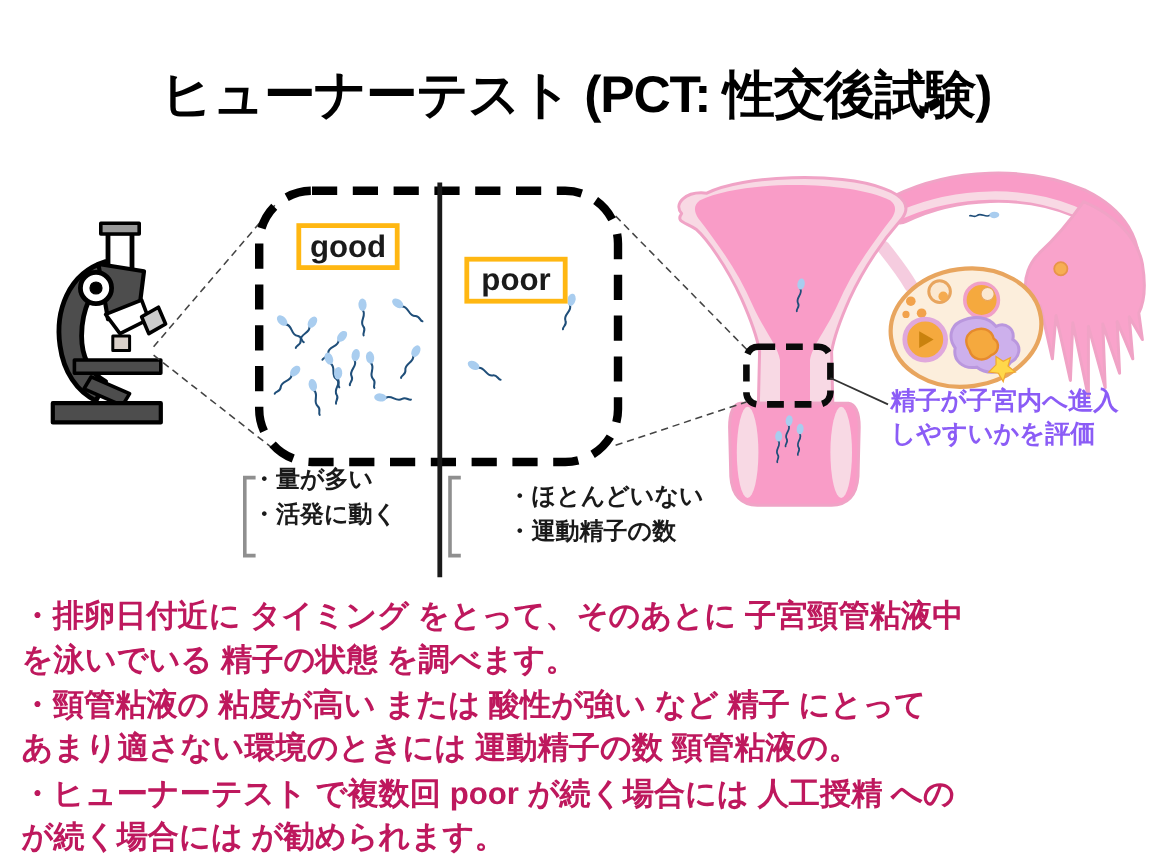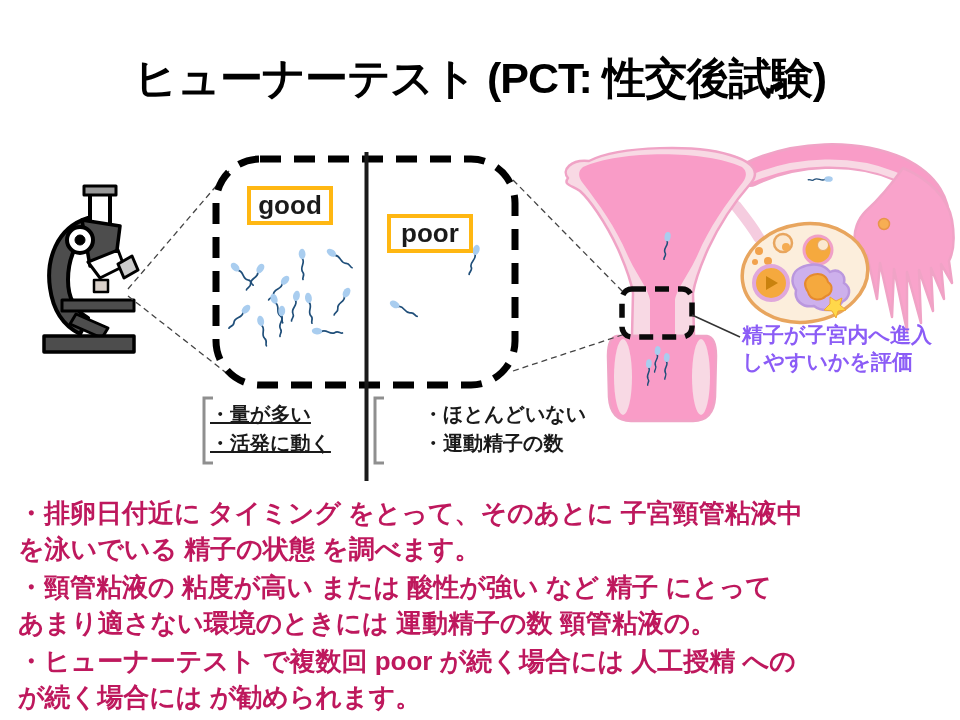--- a/index.html
+++ b/index.html
@@ -16,21 +16,21 @@
     position:absolute;z-index:10;background:#fff;
     border:4px solid var(--label-border,#FFB712);
     width:78px;height:31px;display:flex;align-items:center;justify-content:center;
     font-size:26px;font-weight:bold;color:#1a1a1a;
   }
   .spec-label.good{left:247px;top:186px;}
   .spec-label.poor{left:387px;top:186px;margin-top:28px;}
   .notes{
     position:absolute;z-index:10;font-size:20px;font-weight:bold;line-height:29px;color:#1a1a1a;
   }
-  .notes.good{left:210px;top:400px;text-decoration:underline;}
+  .notes.good{left:210px;top:386px;}
   .notes.poor{left:383px;top:400px;margin-left:40px;}
   .callout{
     position:absolute;left:742px;top:321px;z-index:10;
     font-size:21px;font-weight:bold;line-height:27px;color:#8b5cf6;
   }
   .paragraphs{position:absolute;left:18px;top:495px;width:935px;z-index:10;}
   .para{margin-bottom:2px;}
   .para div{font-size:26px;font-weight:bold;line-height:36px;color:#be185d;white-space:nowrap;}
   .sperm-head{fill:var(--sperm-head,#A9CDEF);}
   .sperm-tail{stroke:var(--sperm-tail,#1F4E79);fill:none;stroke-width:1.7;stroke-linecap:round;}

